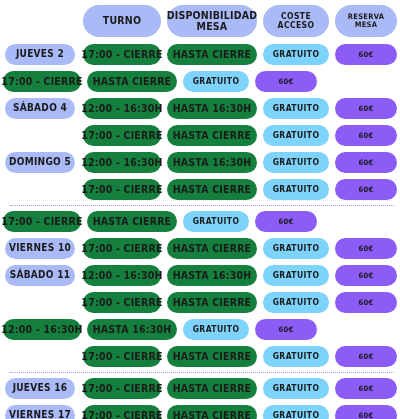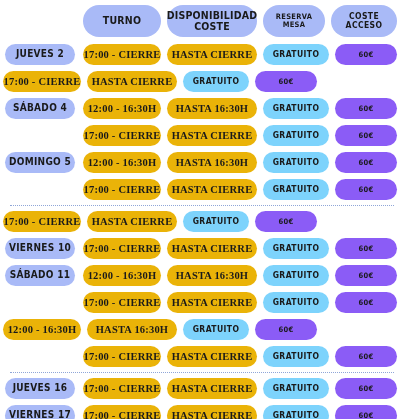--- a/index.html
+++ b/index.html
@@ -60,21 +60,21 @@
     height: 21px;
     line-height: 1.05;
     letter-spacing: 0.3px;
     font-weight: bold;
     color: #1a1a1a;
     box-sizing: border-box;
     white-space: nowrap;
   }
 
   .pill.blue  { background: #A9BAF7; }
-  .pill.cream { background: #eab308; font-family: Liberation Serif, serif; }
+  .pill.cream { background: #15803d; }
   .pill.green { background: #7dd3fc; }
   .pill.red   { background: #8b5cf6; }
   .pill.empty { background: transparent; }
 
   
   .header-row .pill {
     height: 32px;
     font-size: 9px;
     letter-spacing: 0.6px;
     padding: 0 2px;
@@ -110,28 +110,28 @@
 <div id="schedule-table">
 
   <div class="row header-row">
     <div class="col col-day">
       <div class="pill empty"></div>
     </div>
     <div class="col col-turno">
       <div class="pill blue">TURNO</div>
     </div>
     <div class="col col-disp">
-      <div class="pill blue">DISPONIBILIDAD COSTE</div>
+      <div class="pill blue">DISPONIBILIDAD MESA</div>
+    </div>
+    <div class="col col-coste">
+      <div class="pill blue">COSTE ACCESO</div>
     </div>
     <div class="col col-res">
       <div class="pill blue">RESERVA MESA</div>
     </div>
-    <div class="col col-coste">
-      <div class="pill blue">COSTE ACCESO</div>
-    </div>
   </div>
 
   <div id="weeks-container">
       <div>
         <div class="row">
           <div class="col col-day">
             <div class="pill blue">JUEVES 2</div>
           </div>
           <div class="col col-turno">
             <div class="pill cream">17:00 - CIERRE</div>

